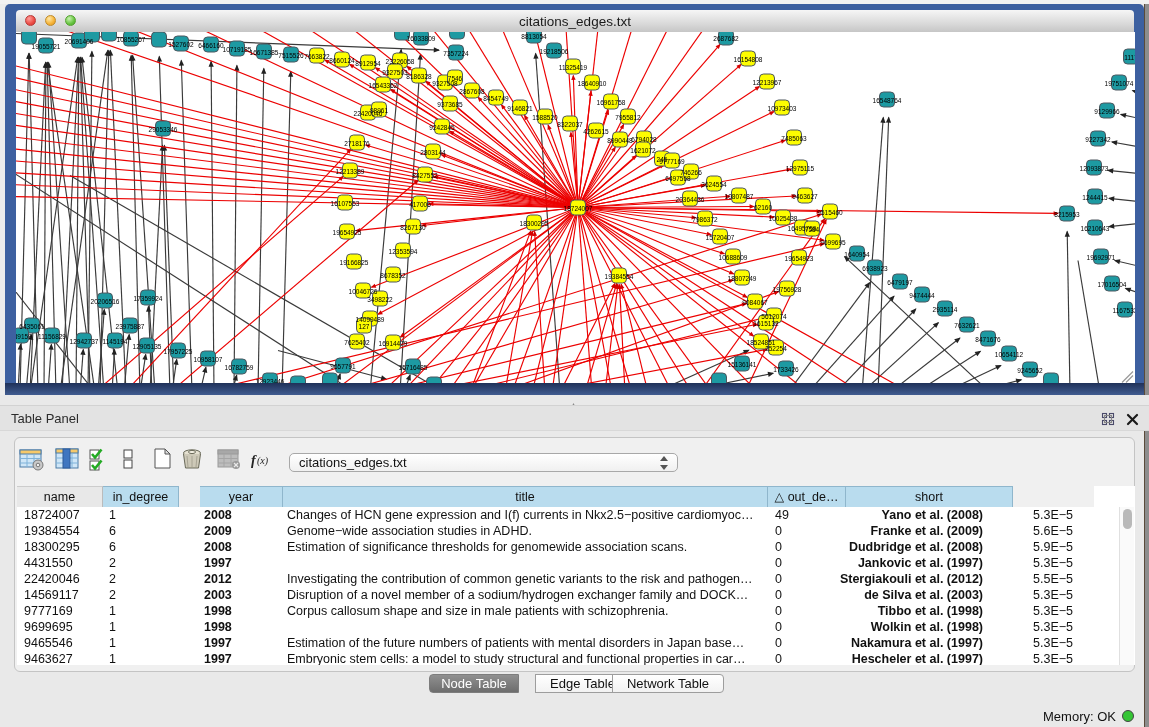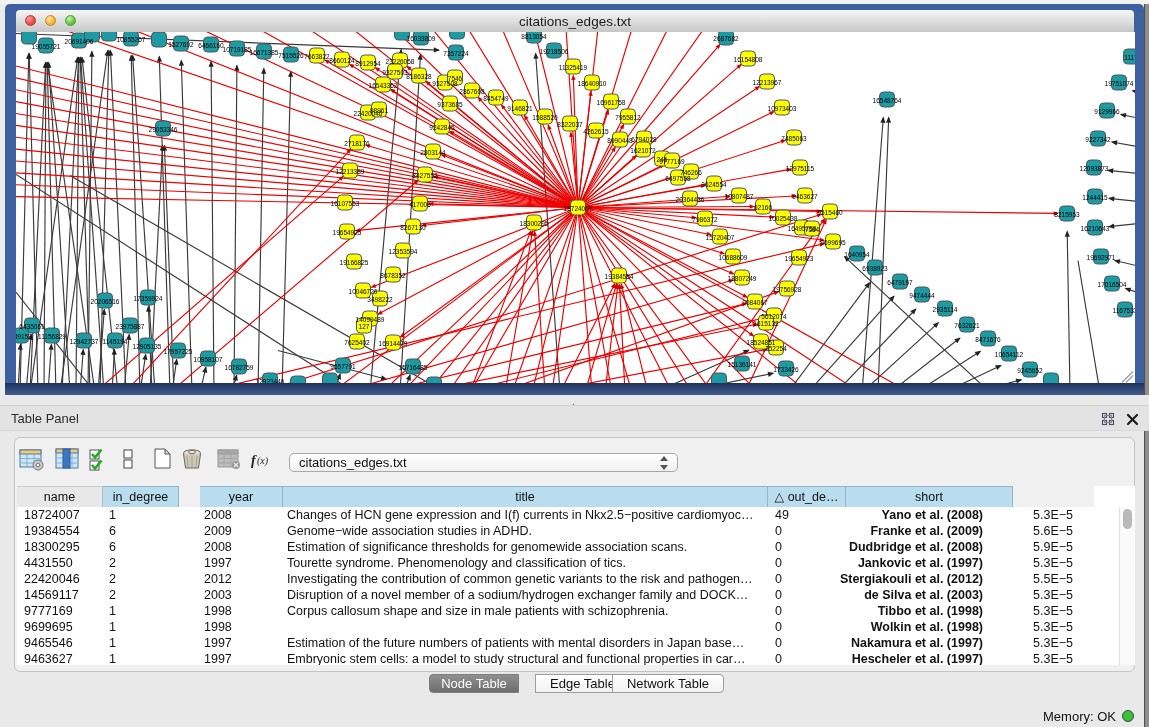--- a/index.html
+++ b/index.html
@@ -20,21 +20,21 @@
 #panelbox {position:absolute; left:14px; top:437px; width:1121px; height:235px; background:#f0f0f0;
   border:1px solid #c4c4c4; border-radius:6px;}
 #combo {position:absolute; left:289px; top:453px; width:389px; height:19px; background:linear-gradient(#ffffff,#f0f0f0);
   border:1px solid #a8a8a8; border-radius:5px; font-size:13px; color:#111;}
 #combo span {position:absolute; left:9px; top:1px;}
 #tablehead {position:absolute; left:17px; top:486px; height:21px; font-size:12.5px; color:#111;}
 .th {position:absolute; top:0; height:21px; background:#b9dcee; border-right:1px solid #8fb6cc; border-top:1px solid #8fb6cc; text-align:center; line-height:21px;}
 #tbody {position:absolute; left:17px; top:507px; width:1118px; height:158px; background:#fff; overflow:hidden; font-size:12.5px; color:#111;}
 .tr {position:relative; height:16px; line-height:16px; white-space:nowrap;}
 .tr div {position:absolute; top:0; overflow:hidden;}
-.c0 {left:7px; width:92px;} .c1 {left:92px; width:100px;} .c2 {left:187px; width:90px;}
+.c0 {left:7px; width:92px;} .c1 {left:92px; width:100px;} .c2 {left:187px; width:90px;font-weight:bold;}
 .c3 {left:270px; width:495px;} .c4 {left:758px; width:85px;} .c5 {left:782px; width:184px; text-align:right;font-weight:bold;}
 .c6 {left:996px; width:80px; text-align:center;}
 #vsb {position:absolute; left:1119px; top:507px; width:15px; height:158px; background:#fafafa; border-left:1px solid #e0e0e0;}
 #vsb .thumb {position:absolute; left:2.5px; top:2px; width:9px; height:20px; background:#b9b9b9; border-radius:5px;}
 #tabs {position:absolute; left:429px; top:674px; height:19px; font-size:13px;}
 .seg {position:absolute; top:0; height:19px; line-height:18px; text-align:center; border:1px solid #9d9d9d;}
 #seg1 {left:0; width:90px; border-radius:4px 0 0 4px; background:linear-gradient(#909090,#6d6d6d); color:#fff; border-color:#7d7d7d;}
 #seg2 {left:89px; width:95px; background:linear-gradient(#ffffff,#f2f2f2); color:#111;margin-left:17px;}
 #seg3 {left:183px; width:112px; border-radius:0 4px 4px 0; background:linear-gradient(#ffffff,#f2f2f2); color:#111;}
 #status {position:absolute; right:33px; top:709px; font-size:13px; color:#111;}
@@ -644,21 +644,20 @@
       <div class="c2">2008</div>
       <div class="c3">Estimation of significance thresholds for genomewide association scans.</div>
       <div class="c4">0</div>
       <div class="c5">Dudbridge et al. (2008)</div>
       <div class="c6">5.9E−5</div>
     </div>
     <div class="tr">
       <div class="c0">4431550</div>
       <div class="c1">2</div>
       <div class="c2">1997</div>
-      <div class="c3">Tourette syndrome. Phenomenology and classification of tics.</div>
       <div class="c4">0</div>
       <div class="c5">Jankovic et al. (1997)</div>
       <div class="c6">5.3E−5</div>
     </div>
     <div class="tr">
       <div class="c0">22420046</div>
       <div class="c1">2</div>
       <div class="c2">2012</div>
       <div class="c3">Investigating the contribution of common genetic variants to the risk and pathogen…</div>
       <div class="c4">0</div>

